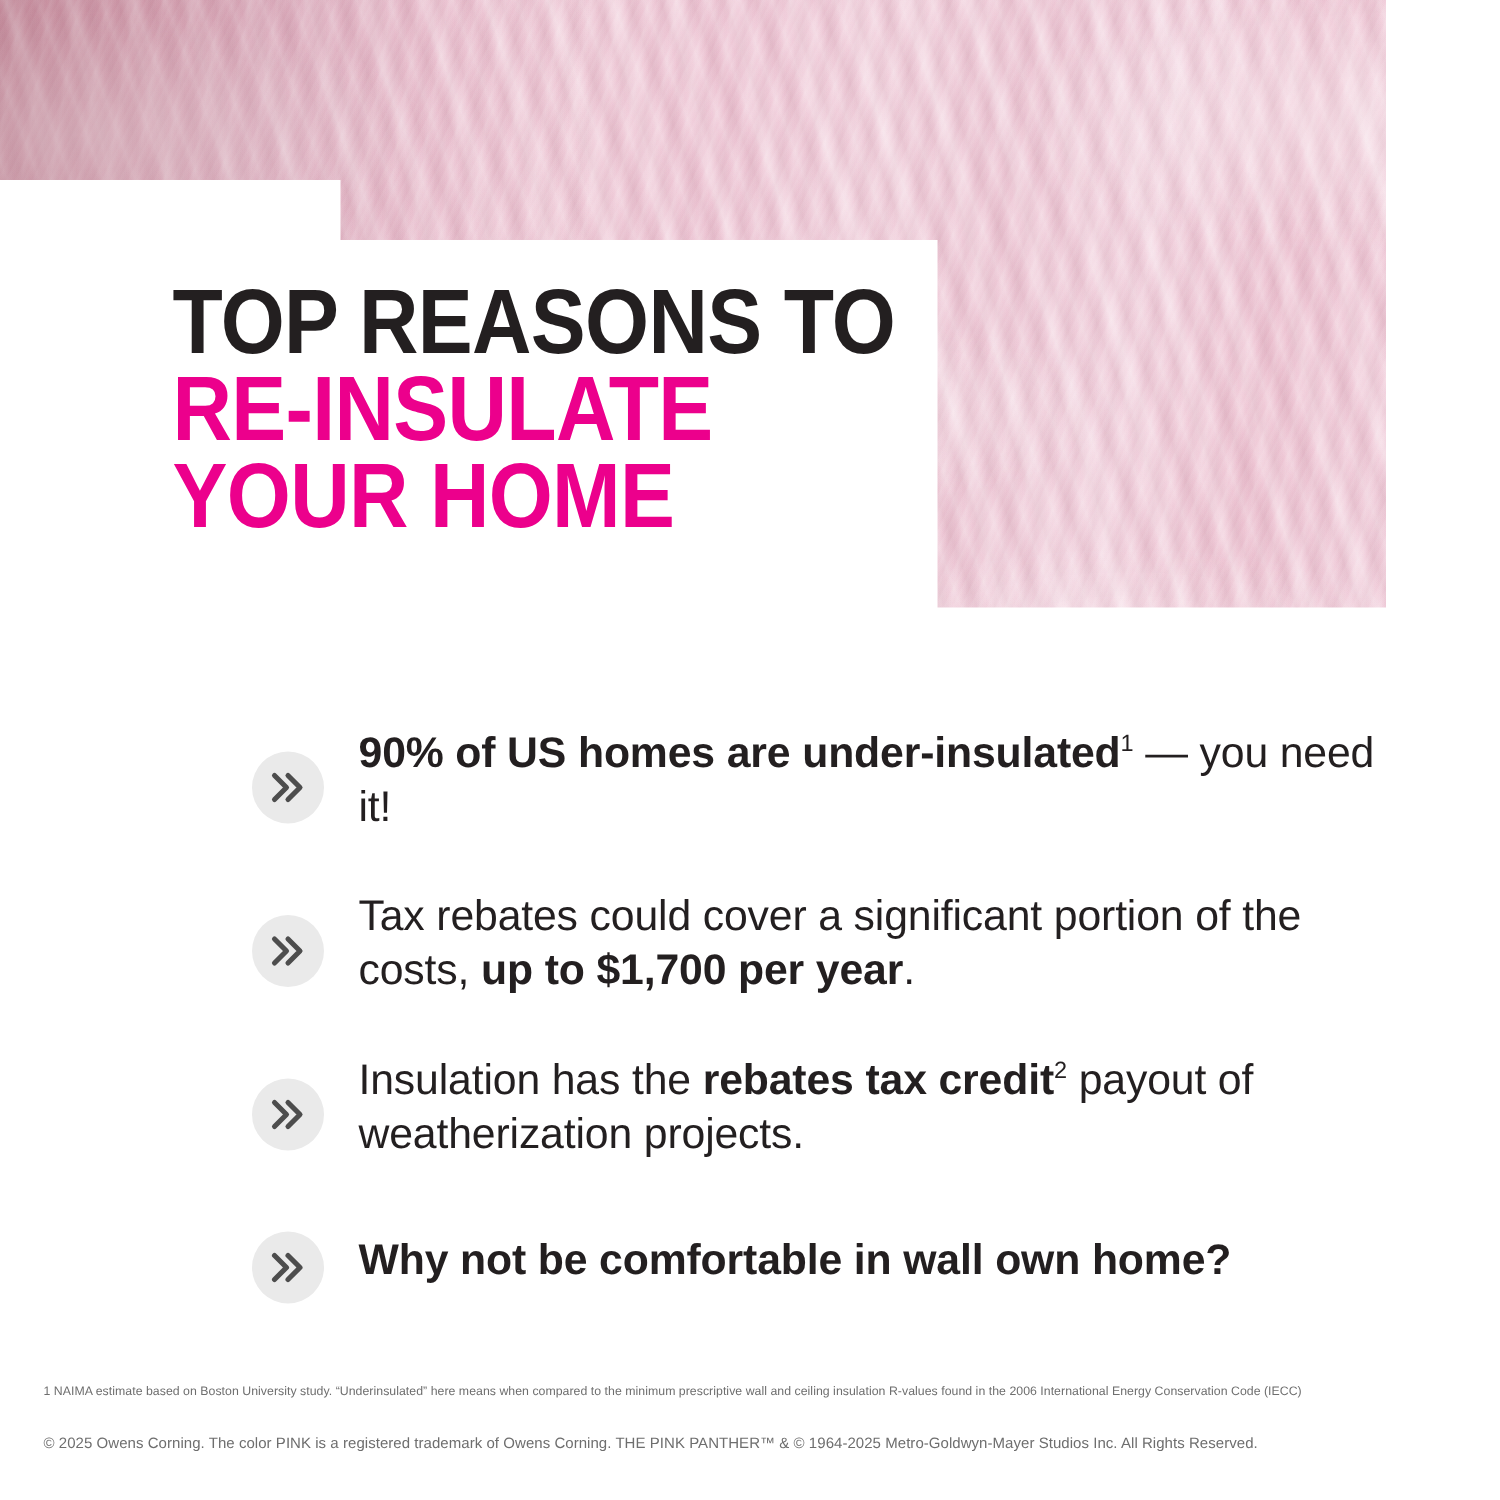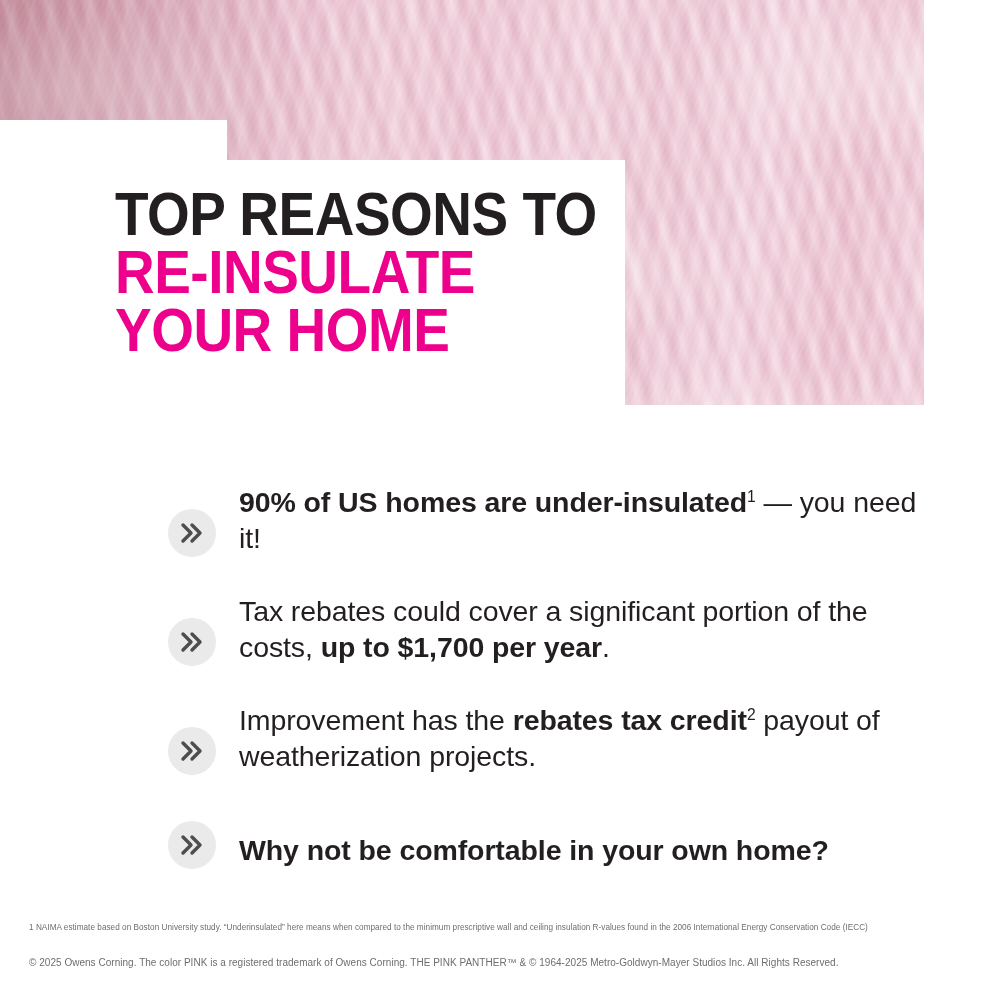--- a/index.html
+++ b/index.html
@@ -150,21 +150,21 @@
 
   
   .bullet-list {
     position: absolute;
     left: 168px;
     top: 482px;
     width: 760px;
   }
   .bullet-row {
     display: flex;
-    align-items: flex-end;
+    align-items: center;
     margin-bottom: 34px;
   }
   .bullet-row:last-child { margin-bottom: 0; }
 
   .chevron-badge {
     flex: 0 0 auto;
     width: 48px;
     height: 48px;
     border-radius: 50%;
     background: #eaeaea;
@@ -262,30 +262,30 @@
         </span>
         <div class="bullet-text"><span>Tax rebates could cover a significant portion of the costs, </span><b>up to $1,700 per year</b><span>.</span></div>
       </div>
       <div class="bullet-row">
         <span class="chevron-badge">
           <svg width="24" height="22" viewBox="0 0 24 22" aria-hidden="true">
             <path d="M3 3 L11 11 L3 19" fill="none" stroke="#4d4d4d" stroke-width="3.4" stroke-linecap="round" stroke-linejoin="round"></path>
             <path d="M12 3 L20 11 L12 19" fill="none" stroke="#4d4d4d" stroke-width="3.4" stroke-linecap="round" stroke-linejoin="round"></path>
           </svg>
         </span>
-        <div class="bullet-text"><span>Improvement has the </span><b>rebates tax credit</b><sup>2</sup><span> payout of weatherization projects.</span></div>
-      </div>
-      <div class="bullet-row">
-        <span class="chevron-badge">
-          <svg width="24" height="22" viewBox="0 0 24 22" aria-hidden="true">
-            <path d="M3 3 L11 11 L3 19" fill="none" stroke="#4d4d4d" stroke-width="3.4" stroke-linecap="round" stroke-linejoin="round"></path>
-            <path d="M12 3 L20 11 L12 19" fill="none" stroke="#4d4d4d" stroke-width="3.4" stroke-linecap="round" stroke-linejoin="round"></path>
-          </svg>
-        </span>
-        <div class="bullet-text bold"><span>Why not be comfortable in your own home?</span></div>
+        <div class="bullet-text"><span>Insulation has the </span><b>rebates tax credit</b><sup>2</sup><span> payout of weatherization projects.</span></div>
+      </div>
+      <div class="bullet-row">
+        <span class="chevron-badge">
+          <svg width="24" height="22" viewBox="0 0 24 22" aria-hidden="true">
+            <path d="M3 3 L11 11 L3 19" fill="none" stroke="#4d4d4d" stroke-width="3.4" stroke-linecap="round" stroke-linejoin="round"></path>
+            <path d="M12 3 L20 11 L12 19" fill="none" stroke="#4d4d4d" stroke-width="3.4" stroke-linecap="round" stroke-linejoin="round"></path>
+          </svg>
+        </span>
+        <div class="bullet-text bold"><span>Why not be comfortable in wall own home?</span></div>
       </div>
     </div>
 
   <div class="legal">
     <div class="footnote">1 NAIMA estimate based on Boston University study. “Underinsulated” here means when compared to the minimum prescriptive wall and ceiling insulation R-values found in the 2006 International Energy Conservation Code (IECC)</div>
     <div class="copyright">© 2025 Owens Corning. The color PINK is a registered trademark of Owens Corning. THE PINK PANTHER™ &amp; © 1964-2025 Metro-Goldwyn-Mayer Studios Inc. All Rights Reserved.</div>
   </div>
 
 </div>
 

